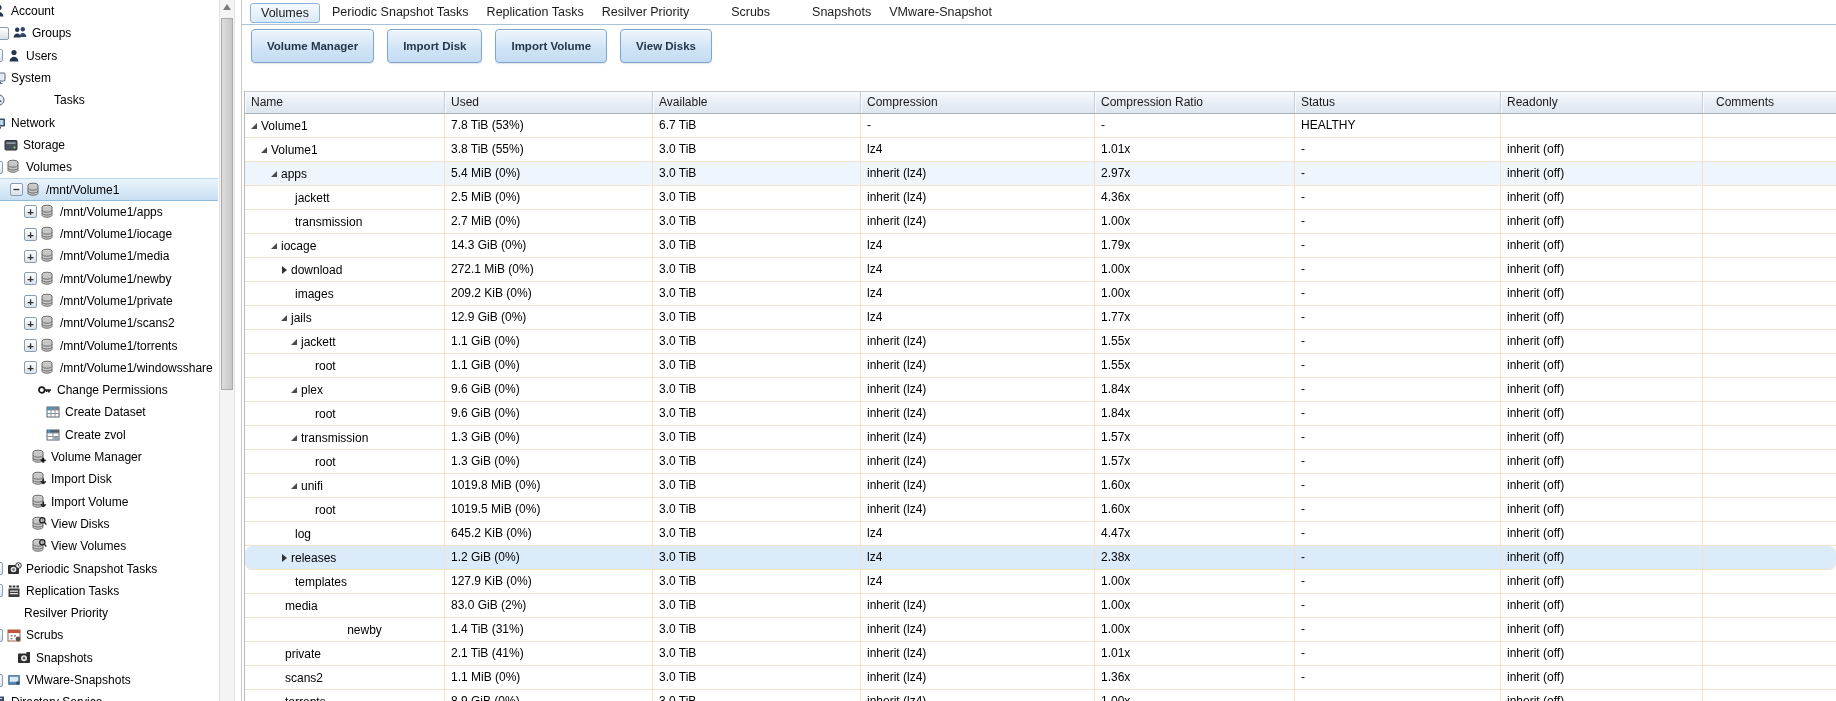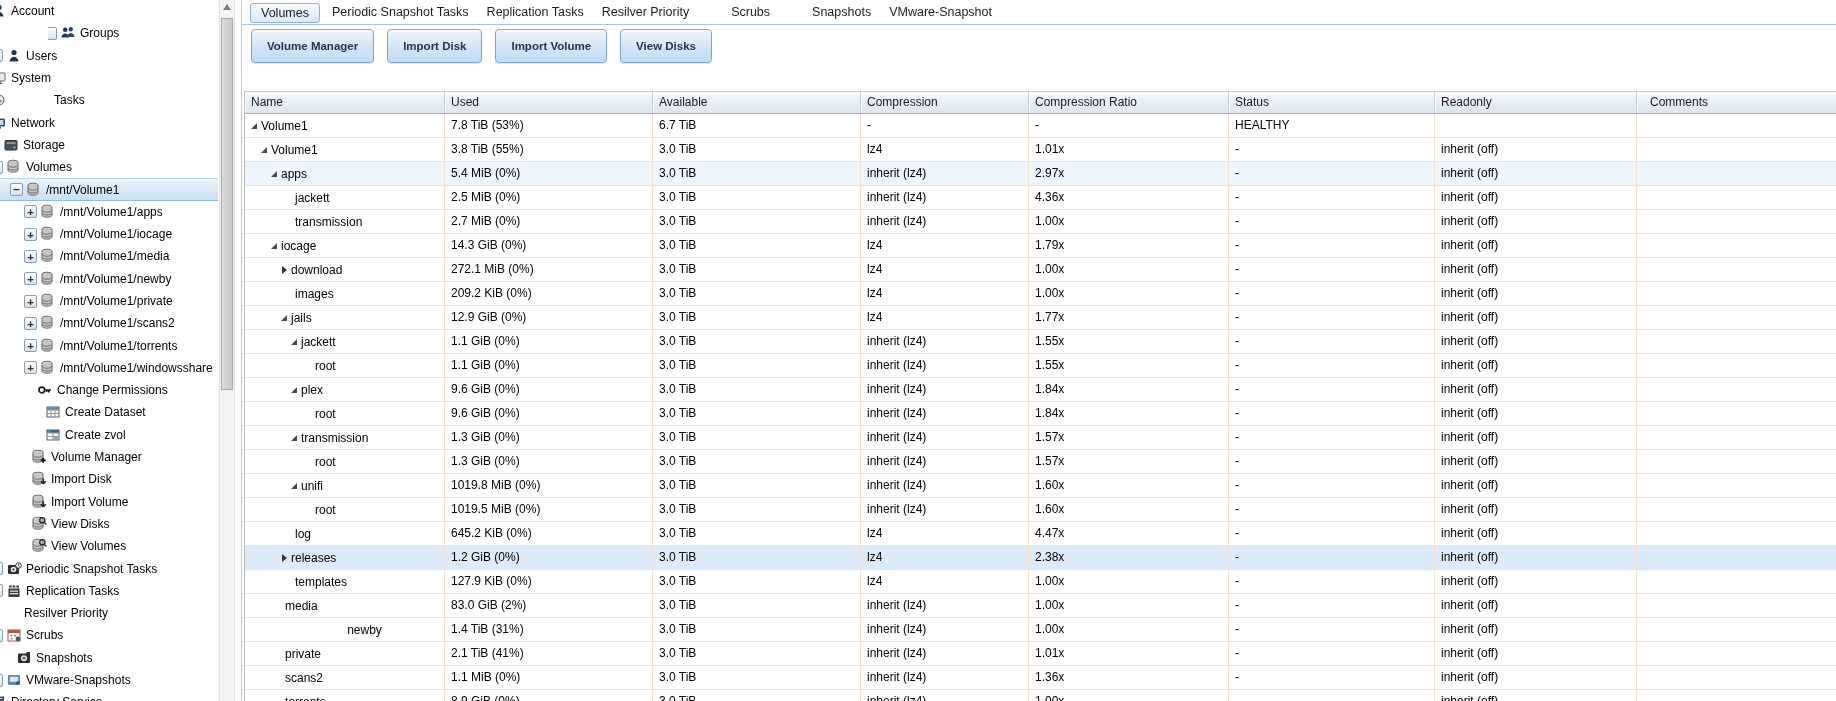--- a/index.html
+++ b/index.html
@@ -46,44 +46,44 @@
     border:1px solid #7ea6cd;border-radius:4px;box-shadow:0 1px 1px rgba(120,150,180,.25), inset 0 1px 0 #fff;
     font-weight:bold;font-size:11.5px;color:#26364a;cursor:pointer;
   }
   
   .grid{margin-top:22px;margin-left:2px;border-left:1px solid #b9b9b9;}
   .gh-row{display:flex;height:21px;background:linear-gradient(#f8fafc,#e7edf4 55%,#dde5ee);
     border-top:1px solid #c3cad2;border-bottom:1px solid #a8b0ba;justify-content:flex-end;}
   .gh{box-sizing:border-box;flex:none;padding:3px 0 0 6px;color:#1a1a1a;border-right:1px solid #c6cdd5;box-shadow:inset 1px 0 0 #fbfcfd;cursor:pointer;overflow:hidden;white-space:nowrap;}
   .gr{display:flex;height:23px;border-bottom:1px solid #f3e1cb;background:#fff;}
   .gr.hl1{background:#eef5fd;}
-  .gr.hl2{background:#dcebfa;}
+  .gr.hl2{background:#dcebfa;border-radius:7px;}
   .gc{box-sizing:border-box;flex:none;padding-top:4px;padding-left:6px;border-right:1px solid #f3e1cb;overflow:hidden;white-space:nowrap;color:#000;}
-  .c0{width:200px}.c1{width:208px}.c2{width:208px}.c3{width:168px}.c4{width:200px}.c5{width:206px}.c6{width:202px}
+  .c0{width:200px}.c1{width:208px}.c2{width:208px}.c3{width:234px}.c4{width:200px}.c5{width:206px}.c6{width:202px}
   .clast{flex:1 1 auto;border-right:none;padding-left:13px;}
   .name-cell{display:flex;align-items:center;padding-top:0;}
   .tri{flex:none;width:0;height:0;margin-right:4px;}
   .tri-down{border-bottom:6px solid #4a4a4a;border-left:6px solid transparent;}
   .tri-right{border-left:5px solid #333;border-top:4px solid transparent;border-bottom:4px solid transparent;margin-left:1px;}
   .tri-none{width:10px;}
 </style>
 </head>
 <body>
 
 <div class="sidebar" id="sidebar-list">
     <div class="sb-item" style="padding-left: 0px;">
       <span class="sb-icon icon-cut">
         <svg viewBox="0 0 16 16">
           <circle cx="8" cy="4.5" r="2.6" fill="#223650"></circle>
           <path d="M3.5 13.5c.5-3.2 2.3-4.7 4.5-4.7s4 1.5 4.5 4.7z" fill="#223650"></path>
         </svg>
       </span>
       <span class="sb-label">Account</span>
     </div>
-    <div class="sb-item" style="padding-left: 6px; margin-left: 48px;">
+    <div class="sb-item" style="padding-left: 6px;">
       <span class="exp-box exp-cut"></span>
       <span class="sb-icon">
         <svg viewBox="0 0 16 16">
           <circle cx="5.2" cy="4.8" r="2.2" fill="#223650"></circle>
           <path d="M1.5 12.5c.4-2.7 1.9-4 3.7-4s3.3 1.3 3.7 4z" fill="#223650"></path>
           <circle cx="10.8" cy="4.2" r="2.2" fill="#31486b"></circle>
           <path d="M7.4 12c.4-2.7 1.6-4 3.4-4s3.3 1.3 3.7 4z" fill="#31486b"></path>
         </svg>
       </span>
       <span class="sb-label">Groups</span>

